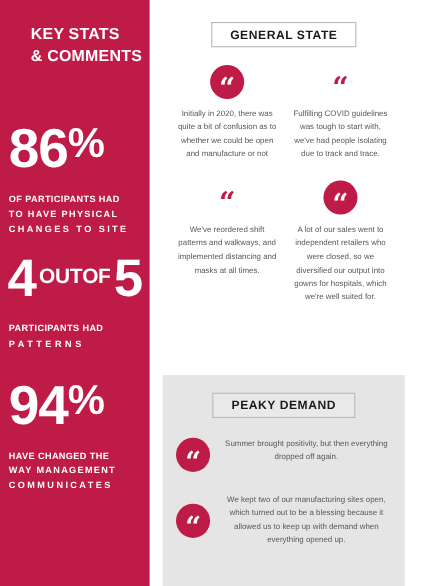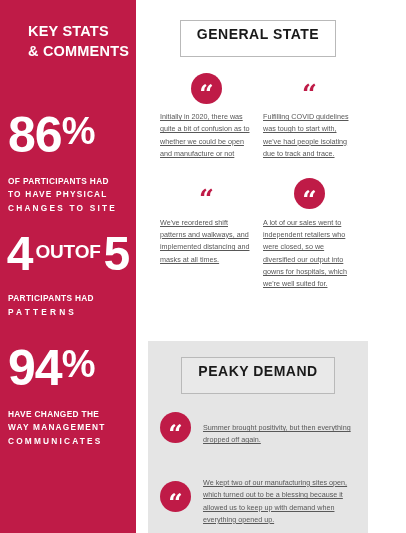--- a/index.html
+++ b/index.html
@@ -134,24 +134,24 @@
   }
 
   .section-header {
     display: flex;
     justify-content: center;
   }
   .section-header .label {
     border: 1px solid #b9b9b9;
     background: #ffffff;
     color: #1a1a1a;
-    font-size: 14px;
+    font-size: 11px;
     font-weight: bold;
     letter-spacing: 0.5px;
-    padding: 5px 16px 14px 16px;
+    padding: 5px 16px 4px 16px;
     white-space: nowrap;
   }
   .section-peaky .section-header .label {
     background: #e9e9e9;
   }
 
   
   .quote-grid {
     display: flex;
     flex-wrap: wrap;
@@ -193,38 +193,37 @@
     font-weight: bold;
     line-height: 1;
     margin-top: 11px;
     display: block;
   }
   .quote-text {
     margin-top: 6px;
     color: #585858;
     font-size: 7.2px;
     line-height: 1.72;
-    text-align: left;
-    text-decoration: underline;
+    text-align: center;
   }
 
   
   .quote-row {
     display: flex;
     align-items: flex-start;
     padding: 0 14px 0 12px;
     margin-top: 16px;
   }
   .quote-row .quote-mark-wrap {
     height: auto;
     flex: 0 0 auto;
     padding-top: 2px;
   }
   .quote-row .quote-text {
-    margin-top: 12px;
+    margin-top: 1px;
     padding-left: 12px;
     flex: 1 1 auto;
   }
   .quote-row.row-2 {
     margin-top: 18px;
     align-items: center;
   }
 </style>
 </head>
 <body>

